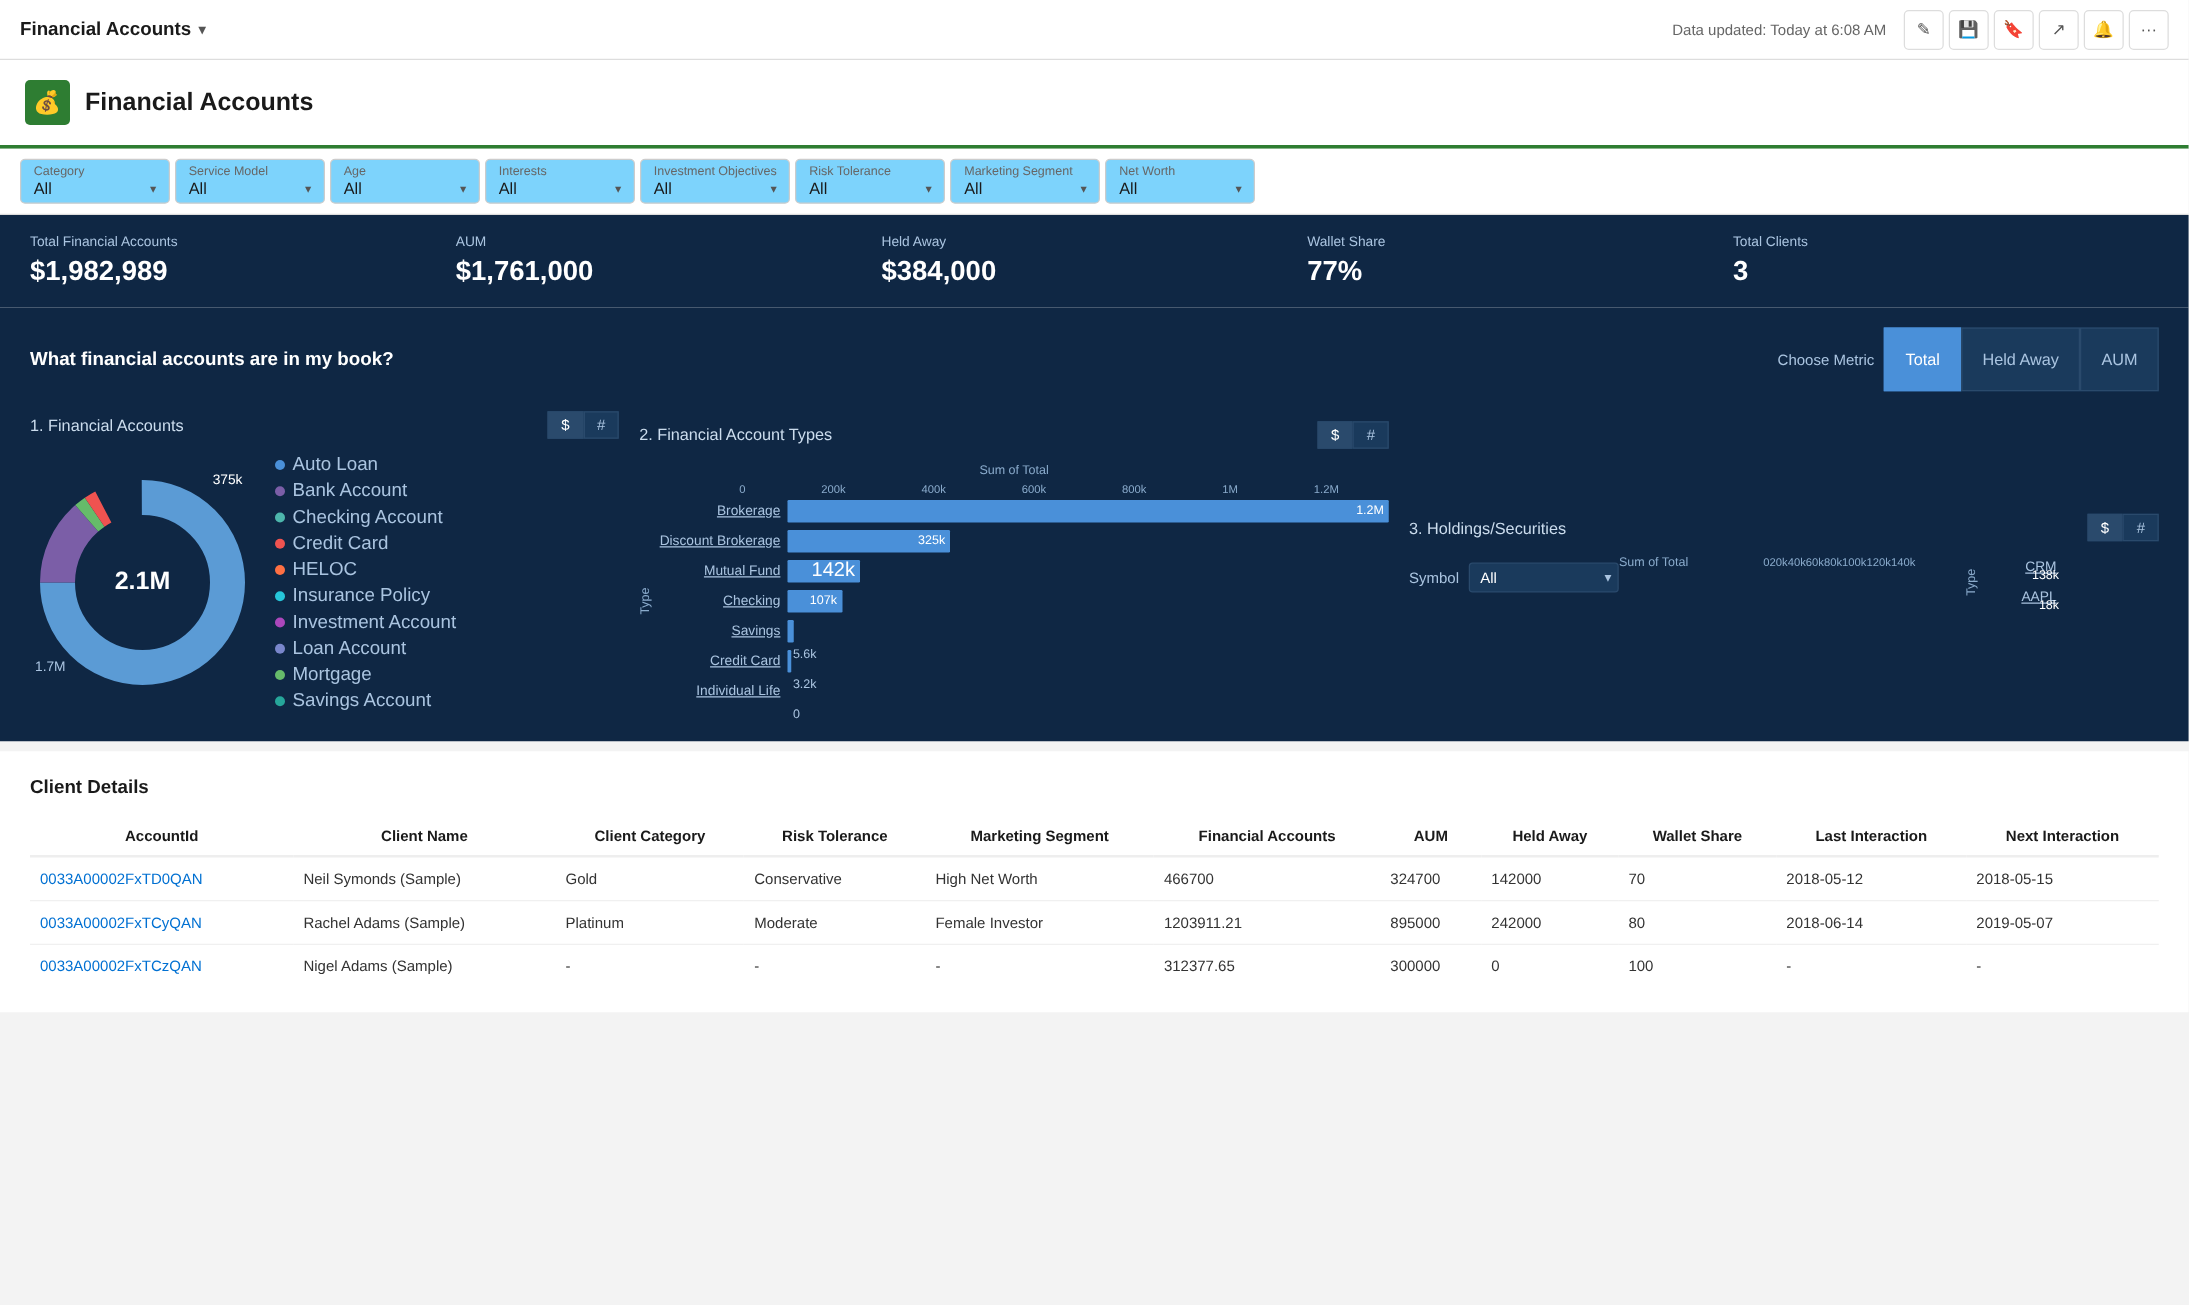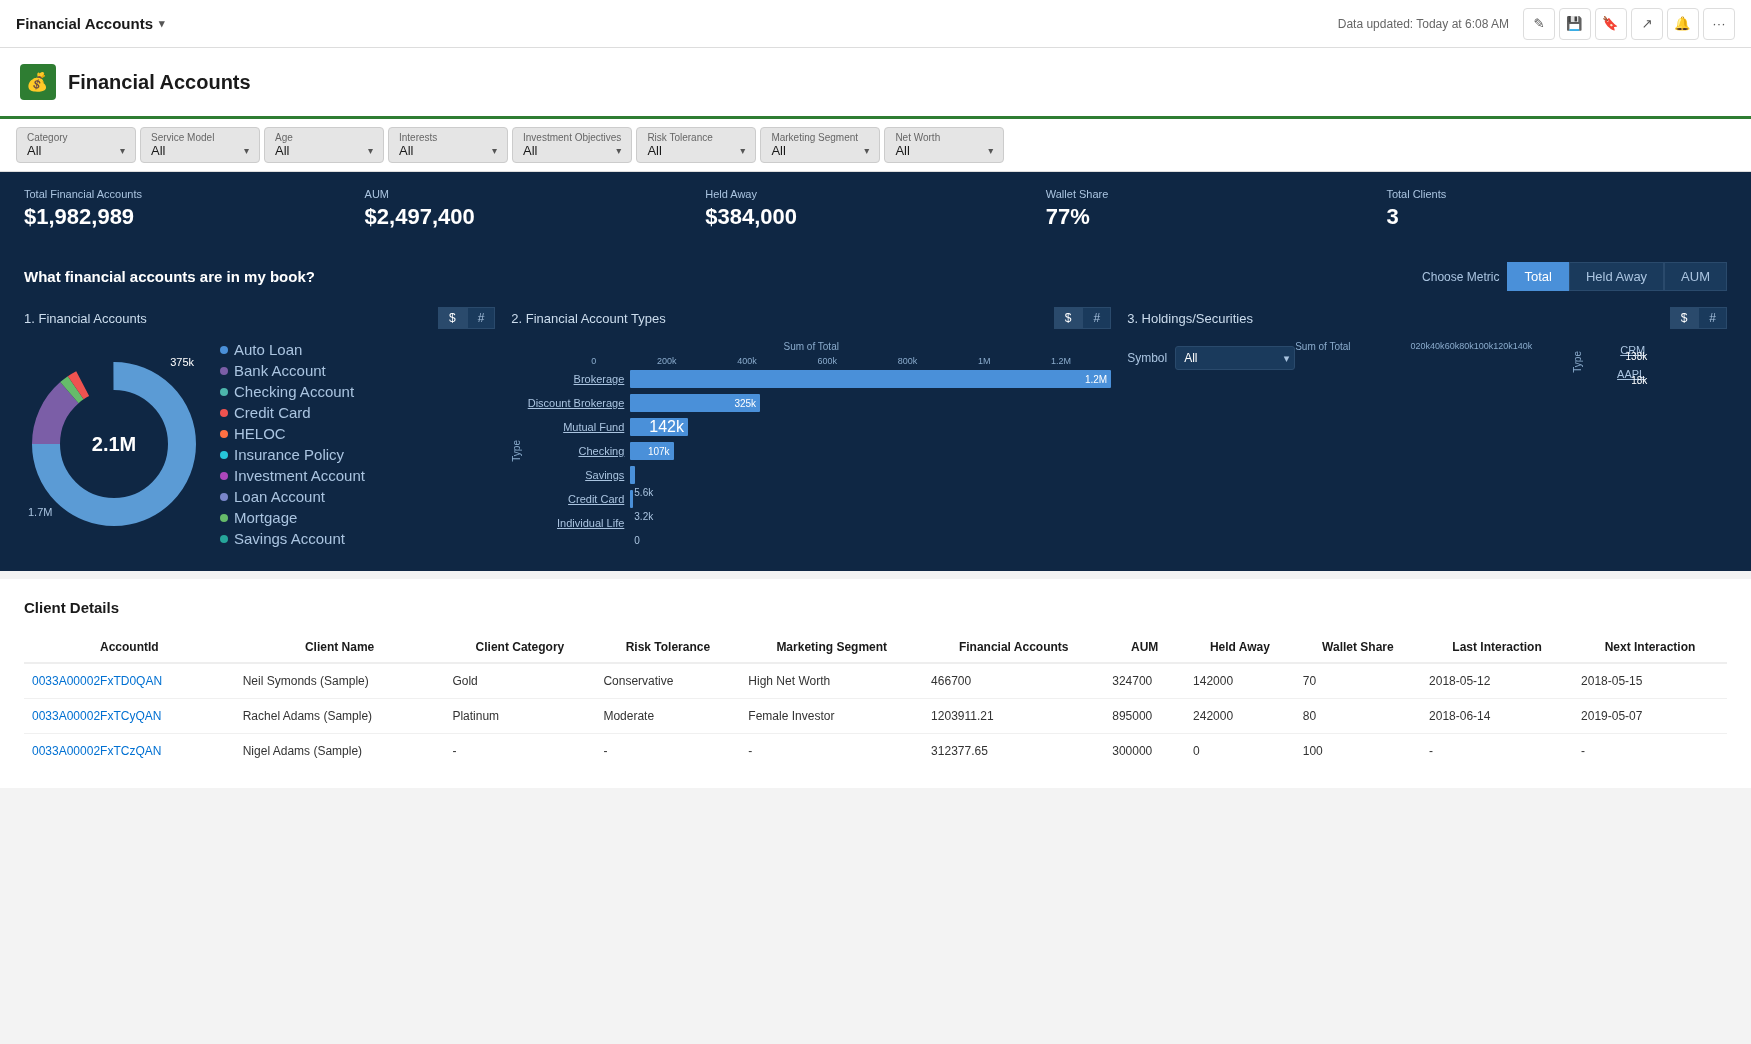--- a/index.html
+++ b/index.html
@@ -32,21 +32,21 @@
     .page-title { font-size: 20px; font-weight: 600; color: #1a1a1a; }
 
     
     .filters-bar {
       display: flex; align-items: center; gap: 4px;
       background: #fff; padding: 8px 16px; border-bottom: 1px solid #ddd; flex-wrap: wrap;
     }
     .filter-item {
       display: flex; flex-direction: column;
       border: 1px solid #ccc; border-radius: 4px; padding: 4px 10px; min-width: 120px;
-      background: #e5e5e5; cursor: pointer; position: relative;
+      background: #7dd3fc; cursor: pointer; position: relative;
     }
     .filter-label { font-size: 10px; color: #666; }
     .filter-value-row { display: flex; align-items: center; justify-content: space-between; gap: 8px; }
     .filter-value { font-size: 13px; color: #1a1a1a; }
     .filter-chevron { font-size: 10px; color: #555; }
 
     
     .stats-row {
       display: flex; gap: 0;
       background: #0f2744; color: #fff; padding: 16px 24px;
@@ -59,27 +59,27 @@
     .chart-section {
       background: #0f2744; color: #fff; padding: 0 24px 24px;
     }
     .chart-section-header {
       display: flex; align-items: center; justify-content: space-between;
       padding: 16px 0 16px 0;
     }
     .chart-section-title { font-size: 15px; font-weight: 700; color: #fff; }
     .metric-toggle { display: flex; gap: 0; }
     .metric-btn {
-      padding: 6px 16px; background: #1a3a5c; color: #aac4e0; border: 1px solid #2a4a6c;
+      padding: 17px 16px; background: #1a3a5c; color: #aac4e0; border: 1px solid #2a4a6c;
       cursor: pointer; font-size: 13px;
     }
     .metric-btn.active { background: #4a90d9; color: #fff; border-color: #4a90d9; }
     .metric-label { font-size: 12px; color: #aac4e0; margin-right: 8px; align-self: center; }
 
-    .charts-grid { display: flex; gap: 16px; align-items: flex-start; }
+    .charts-grid { display: flex; gap: 16px; align-items: center; }
 
     
     .chart-panel { flex: 1; }
     .chart-panel-header {
       display: flex; align-items: center; justify-content: space-between; margin-bottom: 12px;
     }
     .chart-panel-title { font-size: 13px; color: #cde; }
     .toggle-group { display: flex; }
     .toggle-btn {
       padding: 3px 10px; background: #1a3a5c; color: #aac4e0;
@@ -228,21 +228,21 @@
   </div>
 
 <div class="stats-row">
 
 <div class="stat-item">
       <div class="stat-label">Total Financial Accounts</div>
     <div class="stat-value">$1,982,989</div>
     </div>
     <div class="stat-item">
       <div class="stat-label">AUM</div>
-    <div class="stat-value">$2,497,400</div>
+    <div class="stat-value">$1,761,000</div>
     </div>
     <div class="stat-item">
       <div class="stat-label">Held Away</div>
     <div class="stat-value">$384,000</div>
     </div>
     <div class="stat-item">
       <div class="stat-label">Wallet Share</div>
     <div class="stat-value">77%</div>
     </div>
     <div class="stat-item">

